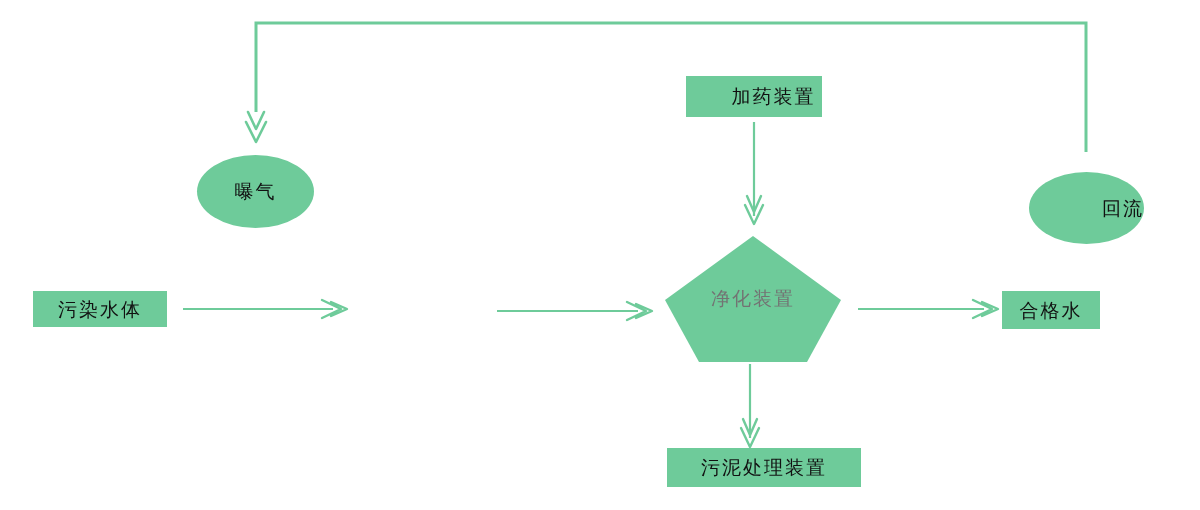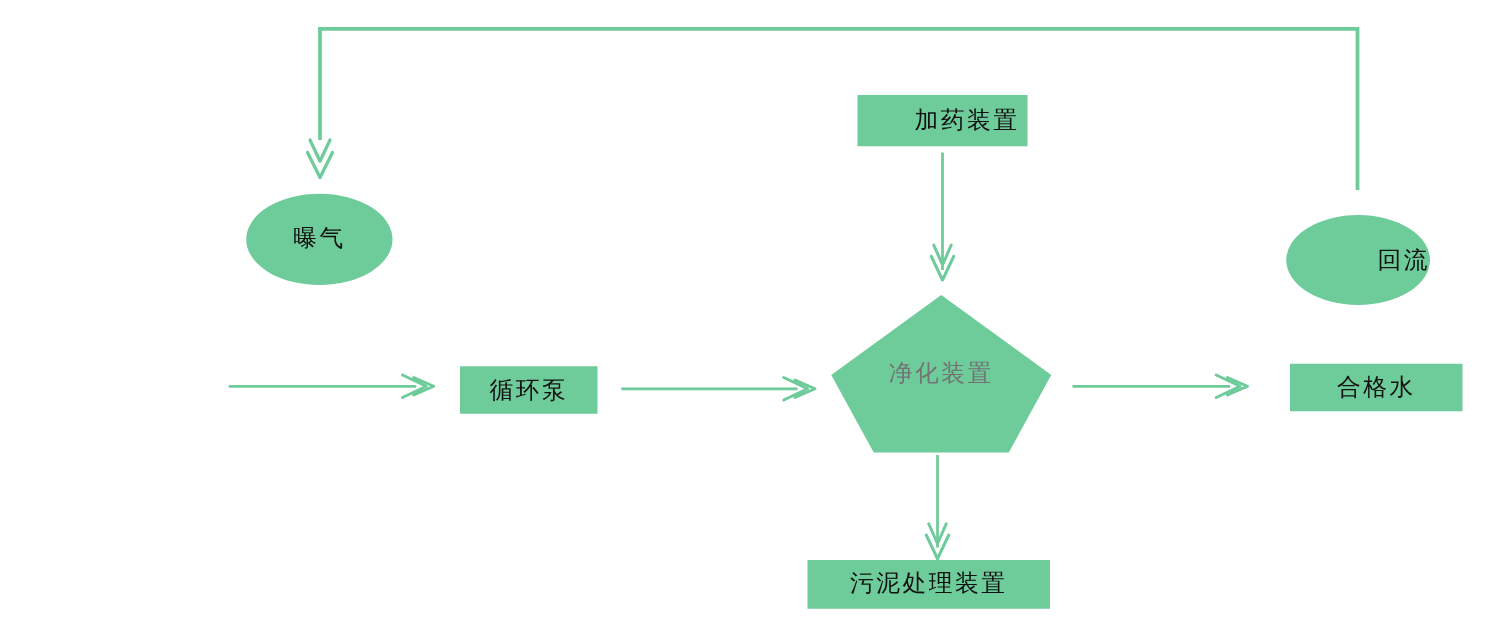--- a/index.html
+++ b/index.html
@@ -90,42 +90,42 @@
       <line x1="750" y1="364" x2="750" y2="438" stroke="#6ECB9A" stroke-width="2.2"></line>
       <path d="M741,428 L750,447 L759,428 M743,419 L750,435 L757,419" fill="none" stroke="#6ECB9A" stroke-width="2.4" stroke-linecap="round" stroke-linejoin="round"></path>
     </g>
 
     <g>
       <path d="M1086,152 L1086,23 L256,23 L256,112" fill="none" stroke="#6ECB9A" stroke-width="3" stroke-linejoin="miter"></path>
       <path d="M246,122 L256,142 L266,122 M248,112 L256,129 L264,112" fill="none" stroke="#6ECB9A" stroke-width="2.6" stroke-linecap="round" stroke-linejoin="round"></path>
     </g>
   </svg>
 
+  <div class="node node-rect" style="left:33px;  top:291px;  width:134px; height:36px;">
+    <span>污染水体</span>
+  </div>
 
   <div class="node node-ellipse" style="left:197px; top:155px; width:117px; height:73px;">
     <span>曝气</span>
   </div>
 
-  <div class="node node-rect" style="left:368px; top:293px; width:110px; height:38px;">
-    <span>循环泵</span>
-  </div>
 
   <div class="node node-rect" style="left:686px; top:76px;  width:136px; height:41px;padding-left:39px;">
     <span>加药装置</span>
   </div>
 
   <div class="pentagon-label" style="left:665px; top:236px; width:176px; height:126px;">
     <span>净化装置</span>
   </div>
 
-  <div class="node node-rect" style="left:646px; top:448px; width:194px; height:39px;">
+  <div class="node node-rect" style="left:667px; top:448px; width:194px; height:39px;">
     <span>污泥处理装置</span>
   </div>
 
   <div class="node node-ellipse" style="left:1029px; top:172px; width:115px; height:72px;justify-content:flex-end;">
     <span>回流</span>
   </div>
 
-  <div class="node node-rect" style="left:1032px; top:291px; width:138px; height:38px;">
+  <div class="node node-rect" style="left:1002px; top:291px; width:98px; height:38px;">
     <span>合格水</span>
   </div>
 
 </div>
 
 </body></html>

